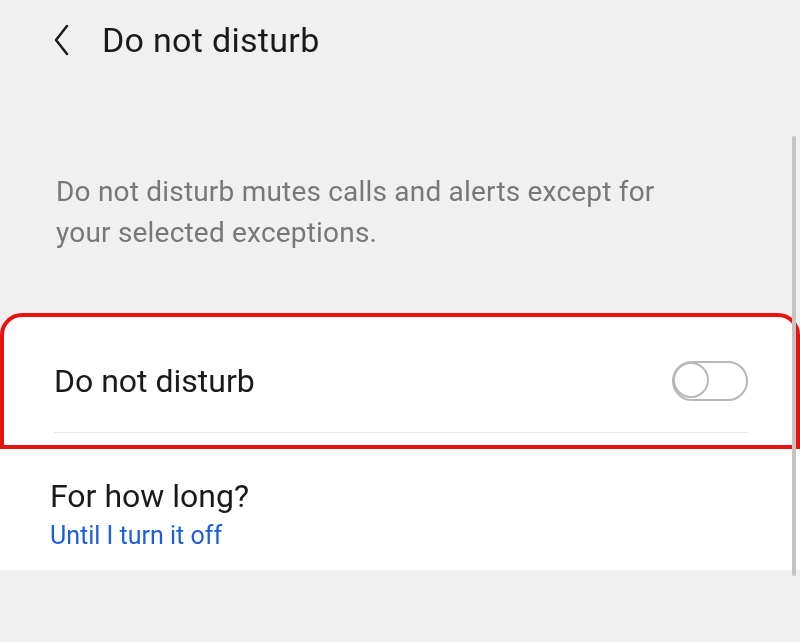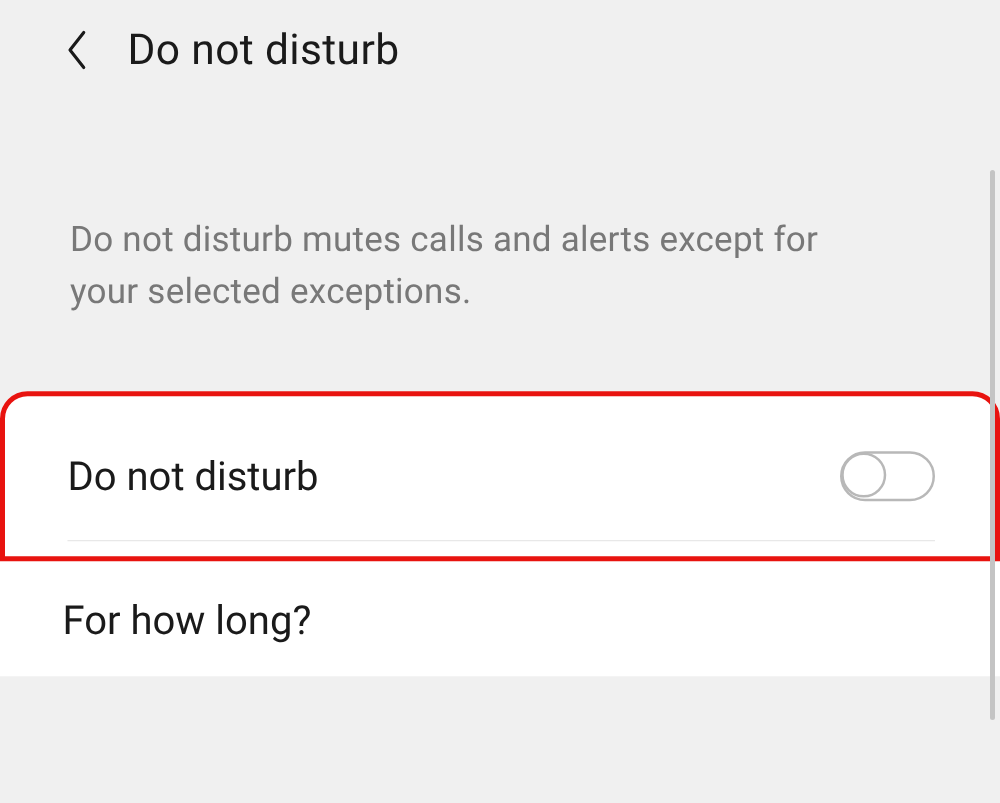--- a/index.html
+++ b/index.html
@@ -134,16 +134,17 @@
 <div class="card">
   <div class="highlighted-row">
     <span class="row-label">Do not disturb</span>
     <div class="toggle">
       <div class="toggle-knob"></div>
     </div>
     <div class="row-divider"></div>
   </div>
   <div class="second-row">
     <div class="second-label">For how long?</div>
+    <div class="second-value">Until I turn it off</div>
   </div>
 </div>
 
 <div class="scrollbar"></div>
 
 </body></html>

